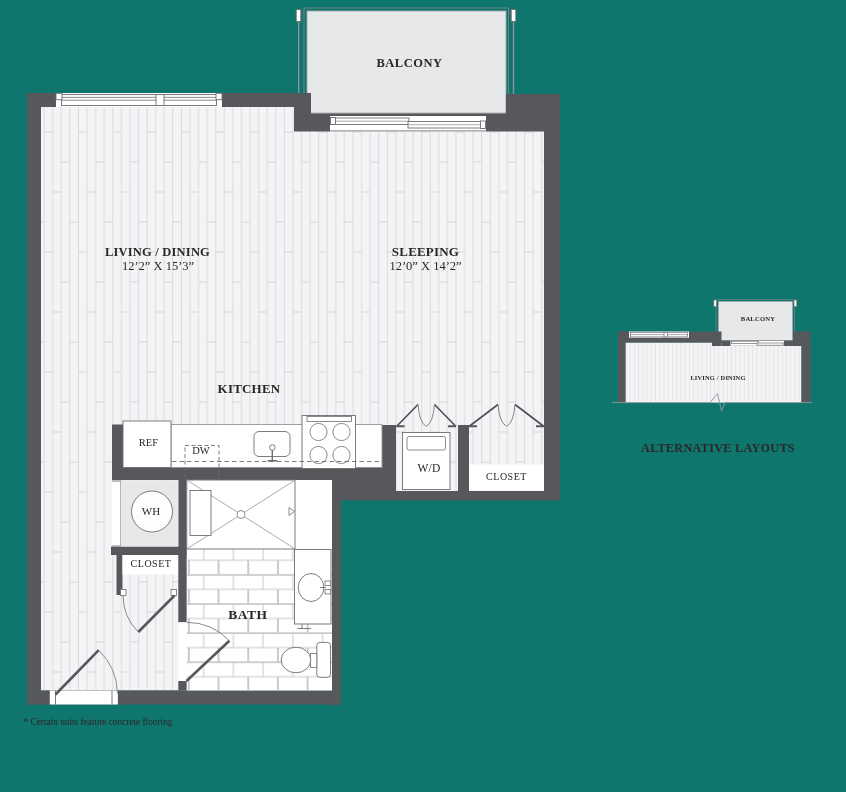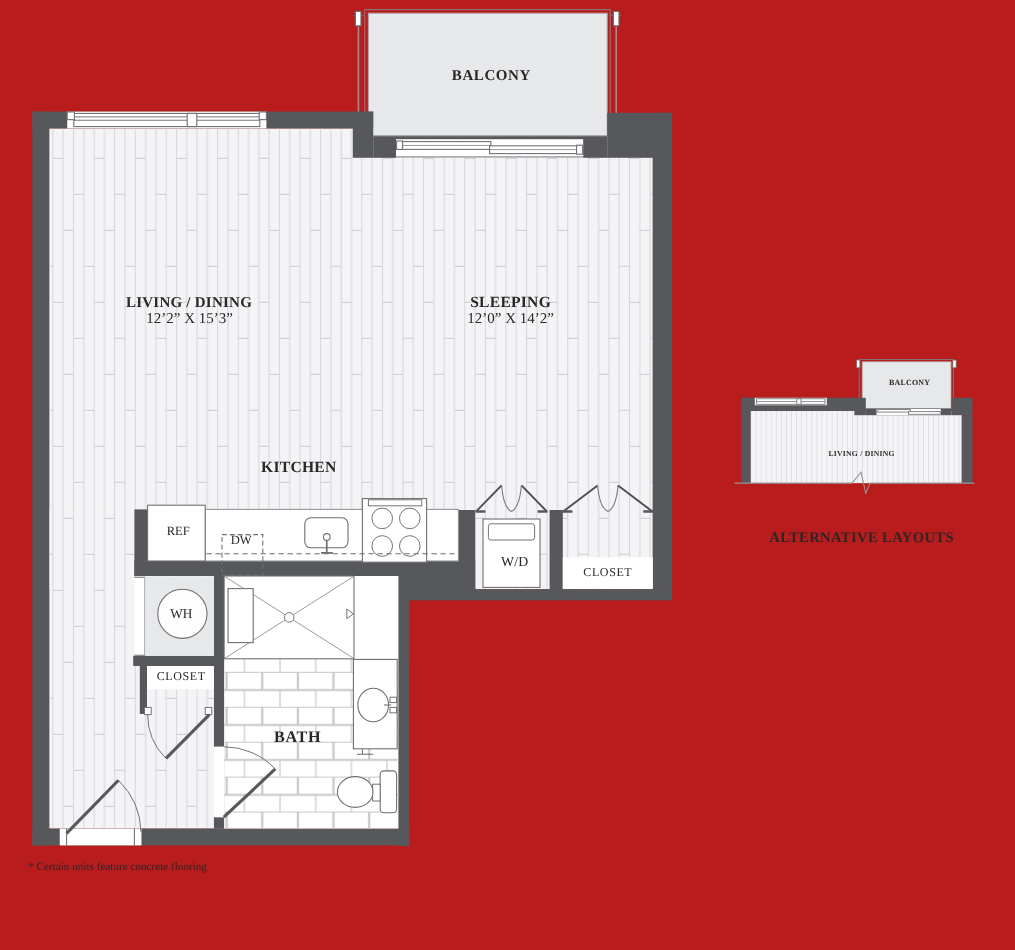--- a/index.html
+++ b/index.html
@@ -1,16 +1,16 @@
 <!DOCTYPE html>
 <html><head>
 <meta charset="utf-8">
 <style>
   html,body{margin:0;padding:0;background:#ffffff;}
-  .page{position:relative;width:846px;height:792px;background:#b91c1c;overflow:hidden;}
+  .page{position:relative;width:846px;height:792px;background:#0f766e;overflow:hidden;}
   text{font-family:"Liberation Serif",serif;fill:#2b2628;}
 </style>
 </head>
 <body>
 <div class="page">
 <svg width="846" height="792" viewBox="0 0 846 792">
 <defs>
   <pattern id="pl" x="43.65" y="0" width="34.32" height="240" patternUnits="userSpaceOnUse">
     <path d="M0.45,0 V240 M9.03,0 V240 M17.61,0 V240 M26.19,0 V240" stroke="#d6d7da" stroke-width="0.9" fill="none"></path>
     <path d="M0.45,12 H9.03 M0.45,132 H9.03 M9.03,72 H17.61 M9.03,192 H17.61 M17.61,42 H26.19 M17.61,162 H26.19 M26.19,102 H34.77 M26.19,222 H34.77" stroke="#d2d3d6" stroke-width="0.9" fill="none"></path>

